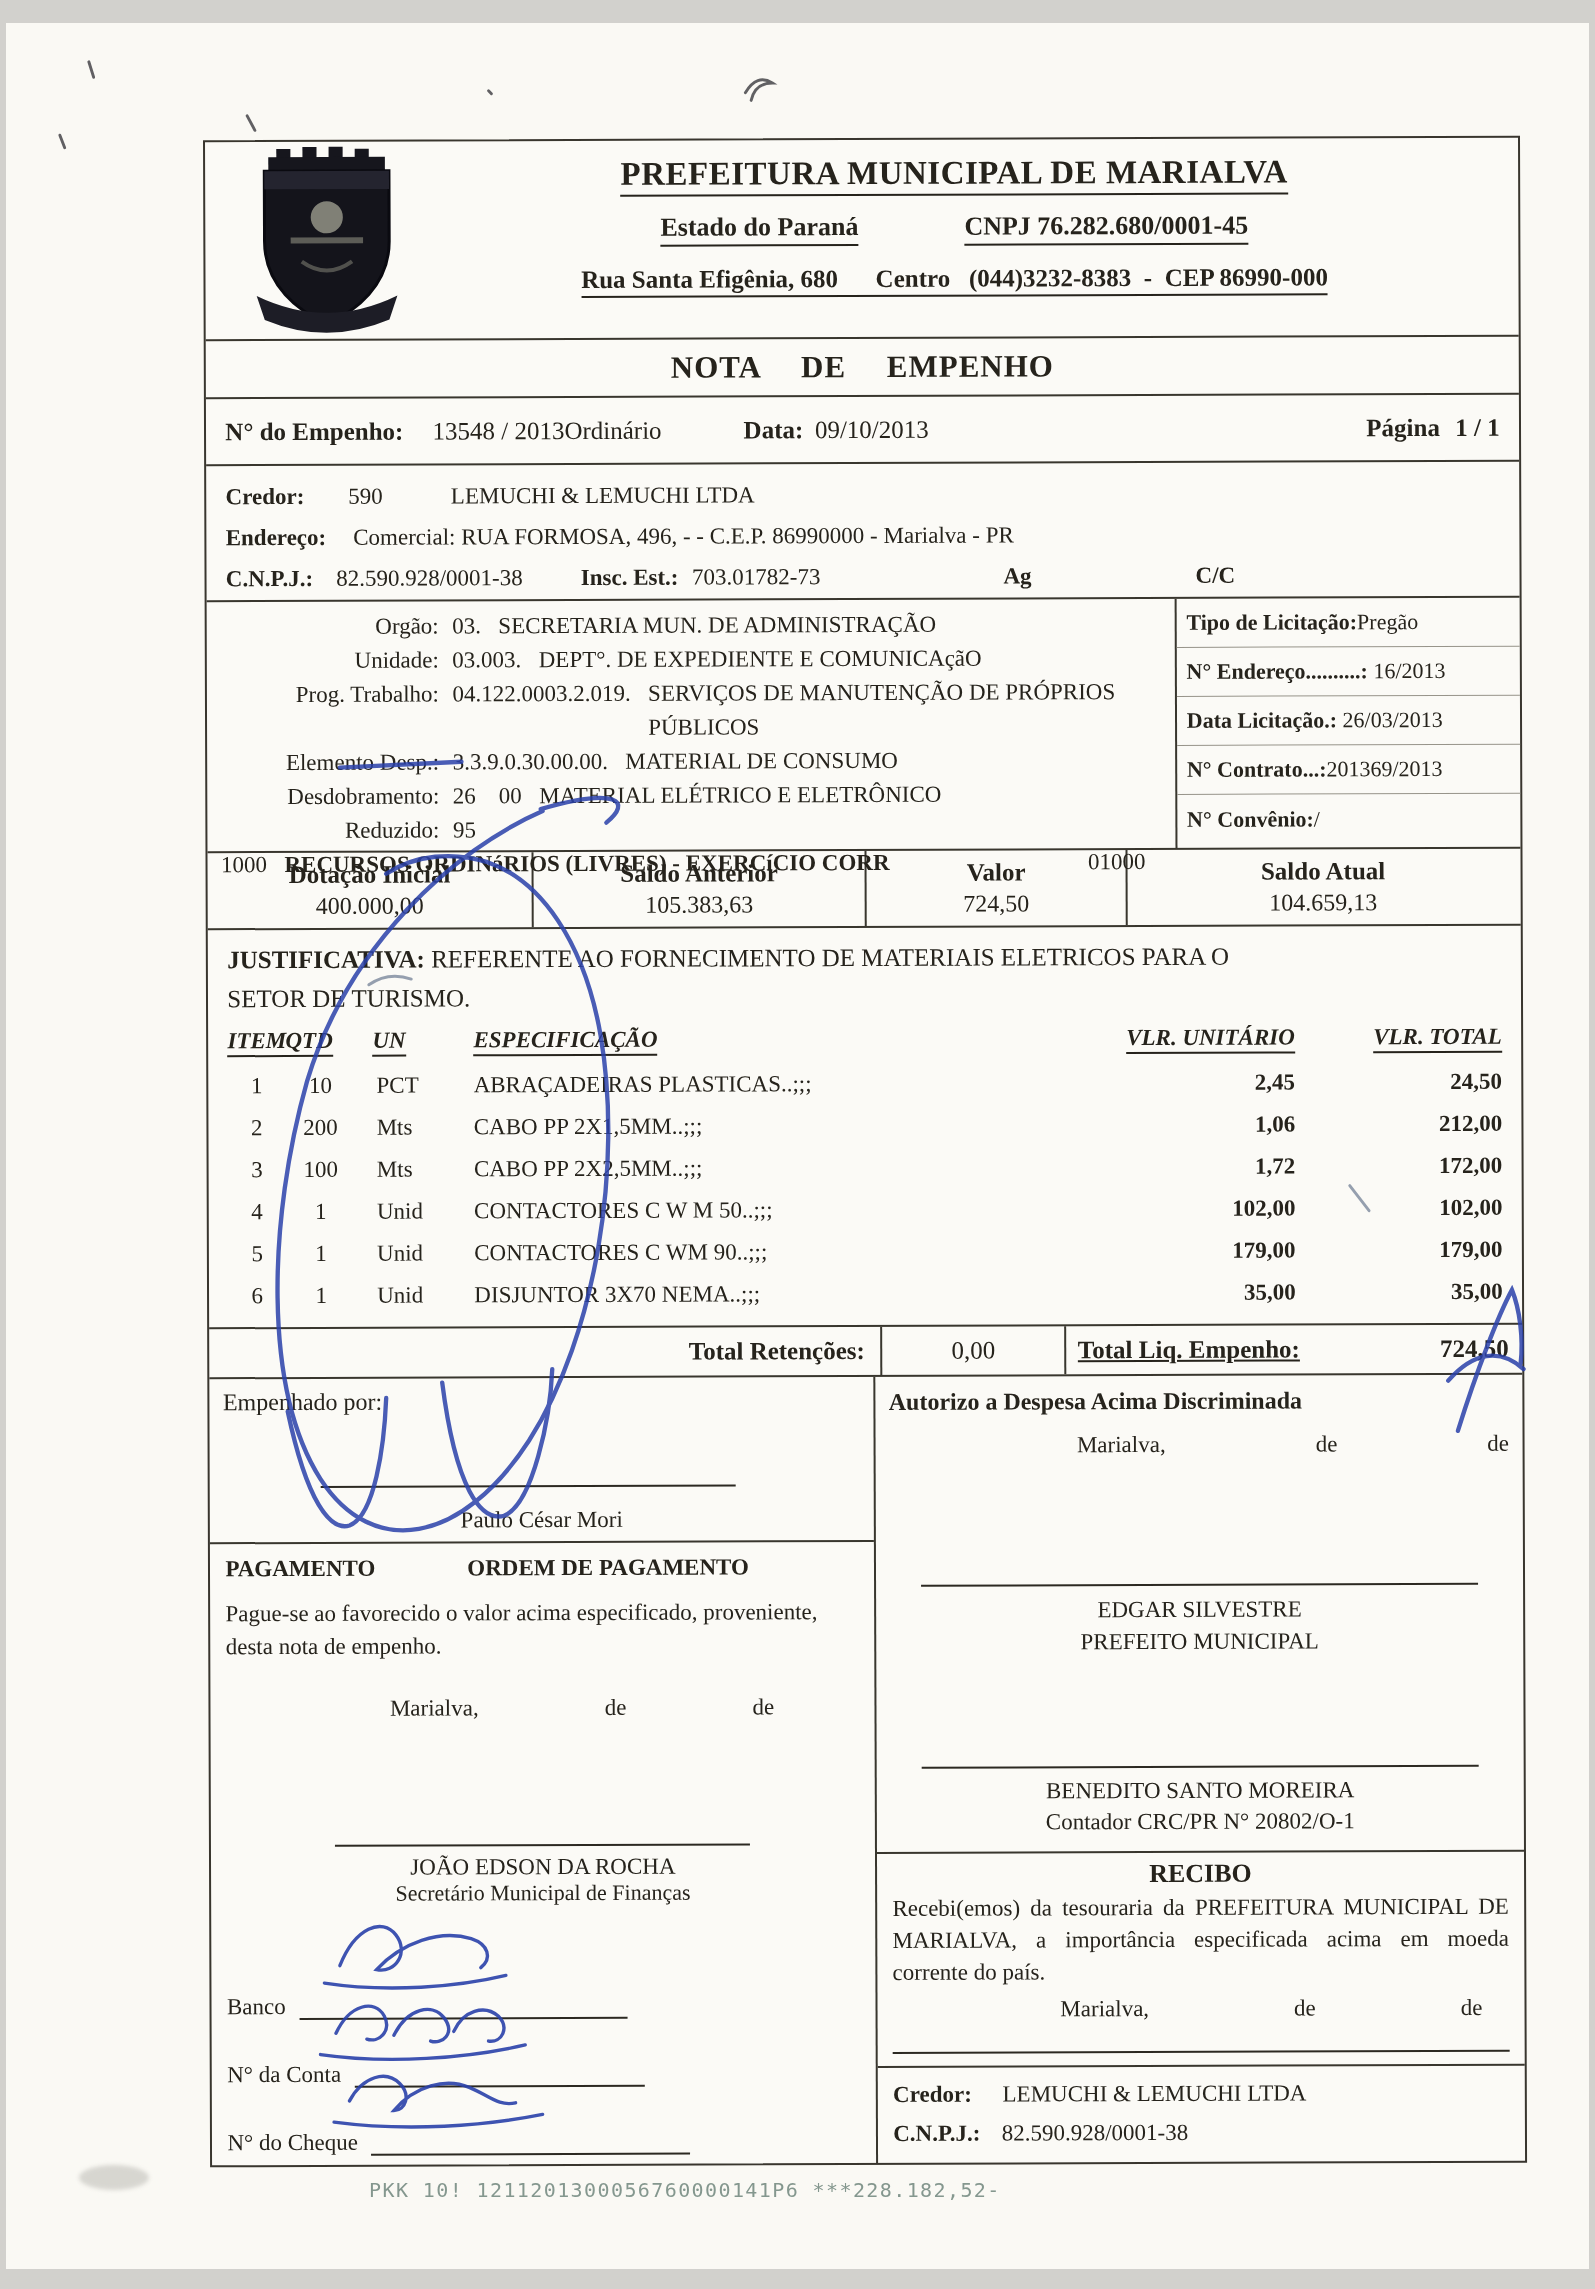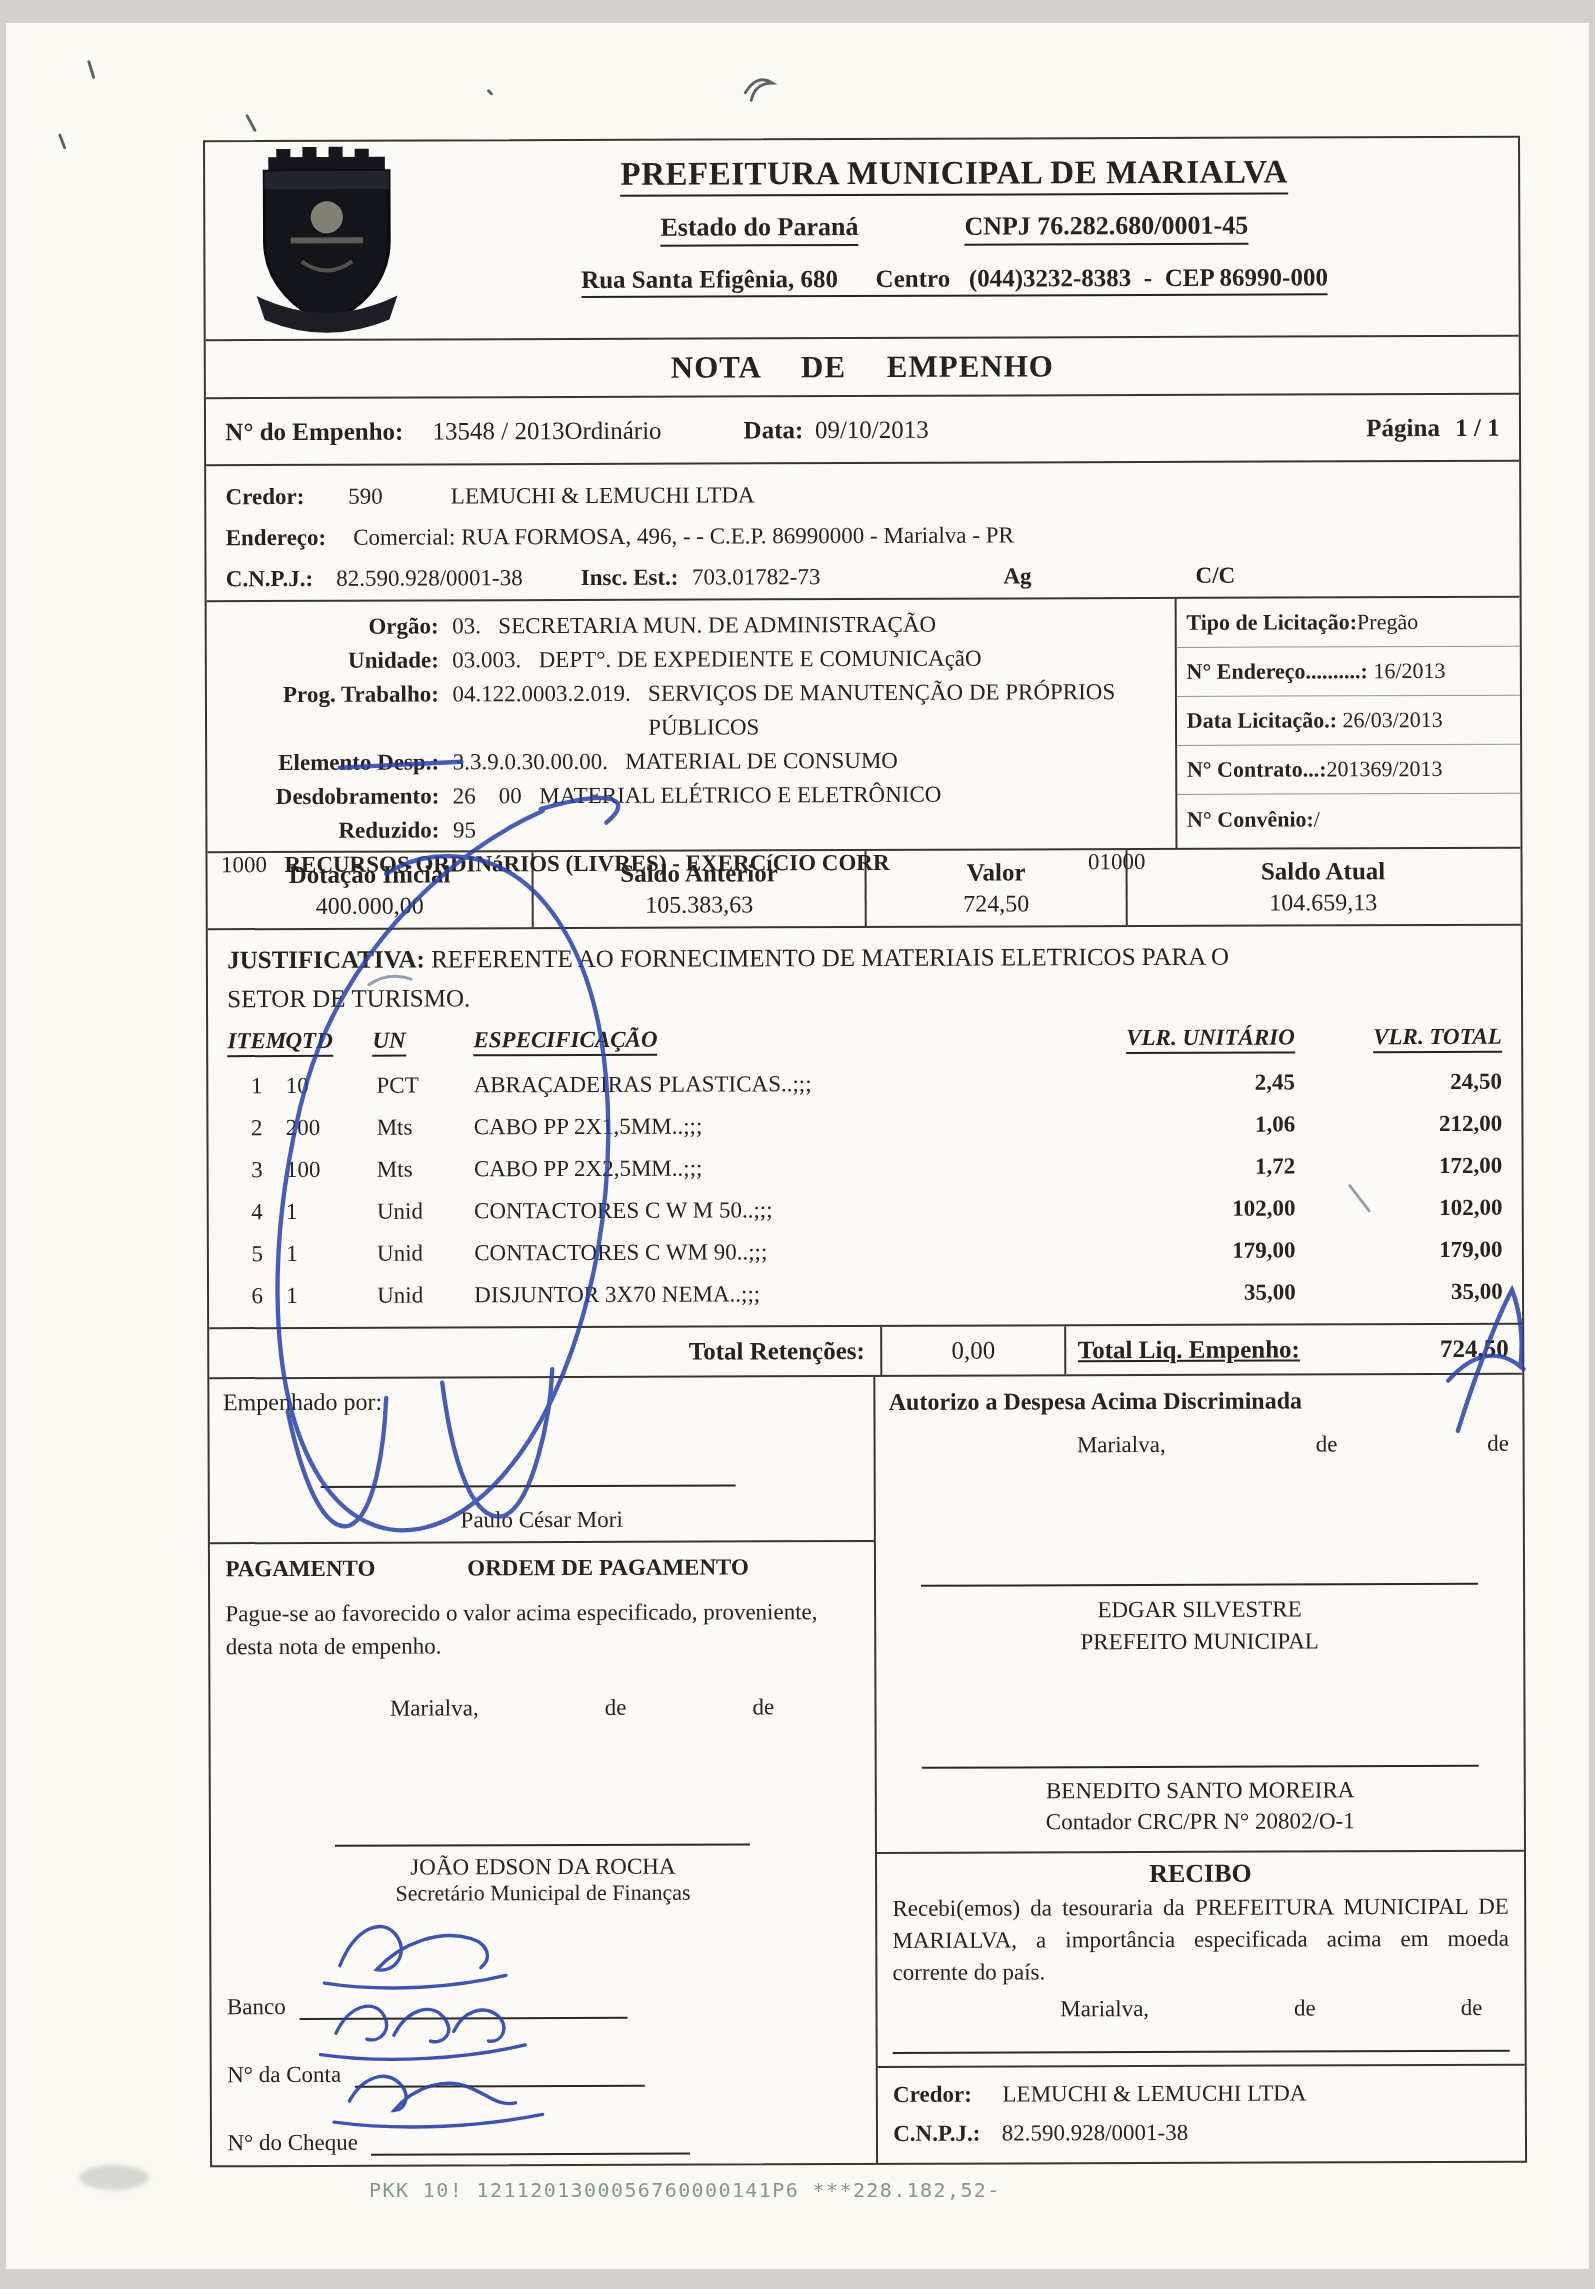--- a/index.html
+++ b/index.html
@@ -40,21 +40,21 @@
 
   .empenho-band { height:67px; border-bottom:2.9px solid #39362e; display:flex; align-items:center;
     font-size:25px; padding:0 19.3px; }
 
   .credor-sec { height:136px; border-bottom:2.9px solid #39362e; padding:9.7px 19.3px 0; font-size:23px; }
   .c-row { display:flex; align-items:baseline; line-height:41px; }
 
   .budget-sec { height:251px; border-bottom:2.9px solid #39362e; position:relative; font-size:23px; }
   .budget-rows { position:absolute; left:0; top:7.7px; right:350px; }
   .b-row { display:flex; line-height:34px; }
-  .b-label { width:232px; text-align:right; font-weight:bold; flex:0 0 auto; }
+  .b-label { width:232px; text-align:right; font-weight:normal; flex:0 0 auto; }
   .b-code { margin-left:13.5px; white-space:pre; }
   .b-desc { margin-left:17.4px; }
   .b-extra { margin-left:auto; margin-right:25px; }
   .licit-panel { position:absolute; right:0; top:0; bottom:0; width:345px; border-left:2.9px solid #39362e; font-size:22px; }
   .licit-row { height:49px; display:flex; align-items:center; padding:0 9.7px; border-bottom:1.9px solid #97948a; }
   .licit-row:last-child { border-bottom:none; }
   .licit-val { white-space:pre; }
 
   .amounts-row { height:77px; border-bottom:2.9px solid #39362e; display:flex; }
   .amt-col { text-align:center; padding-top:7.7px; border-left:2.9px solid #39362e; }
@@ -65,21 +65,21 @@
   .justif { height:90px; padding:9.7px 251px 0 19.3px; font-size:25px; line-height:39px; }
   .justif-label { font-weight:bold; }
 
   .items-head { height:41px; display:grid; grid-template-columns:58px 87px 101px 1fr 290px 207px;
     align-items:end; padding:0 19.3px 3.9px; font-size:23px; font-style:italic; font-weight:bold; }
   .ih { width:max-content; border-bottom:2.9px solid #26231c; padding-bottom:1px; }
   .ih.right { justify-self:end; }
   .items-body { height:266px; padding:3.9px 19.3px 0; font-size:23px; }
   .item-row { display:grid; grid-template-columns:58px 87px 101px 1fr 290px 207px; line-height:42px; }
   .cell-item { text-align:center; }
-  .cell-qtd { text-align:left; padding-right:17.4px; }
+  .cell-qtd { text-align:center; padding-right:17.4px; }
   .cell-un { padding-left:3.9px; }
   .cell-unit, .cell-total { text-align:right; font-weight:bold; }
 
   .totals-band { height:52px; border-top:2.9px solid #39362e; border-bottom:2.9px solid #39362e;
     display:flex; align-items:stretch; font-size:25px; }
   .t-cell { display:flex; align-items:center; }
   .t-c1 { width:671px; justify-content:flex-end; padding-right:15.4px; font-weight:bold; }
   .t-c2 { width:184px; border-left:2.9px solid #39362e; justify-content:center; }
   .t-c3 { width:257px; border-left:2.9px solid #39362e; padding-left:11.6px; font-weight:bold;text-decoration:underline; }
   .t-c4 { flex:1; justify-content:flex-end; padding-right:13.5px; font-weight:bold; }

